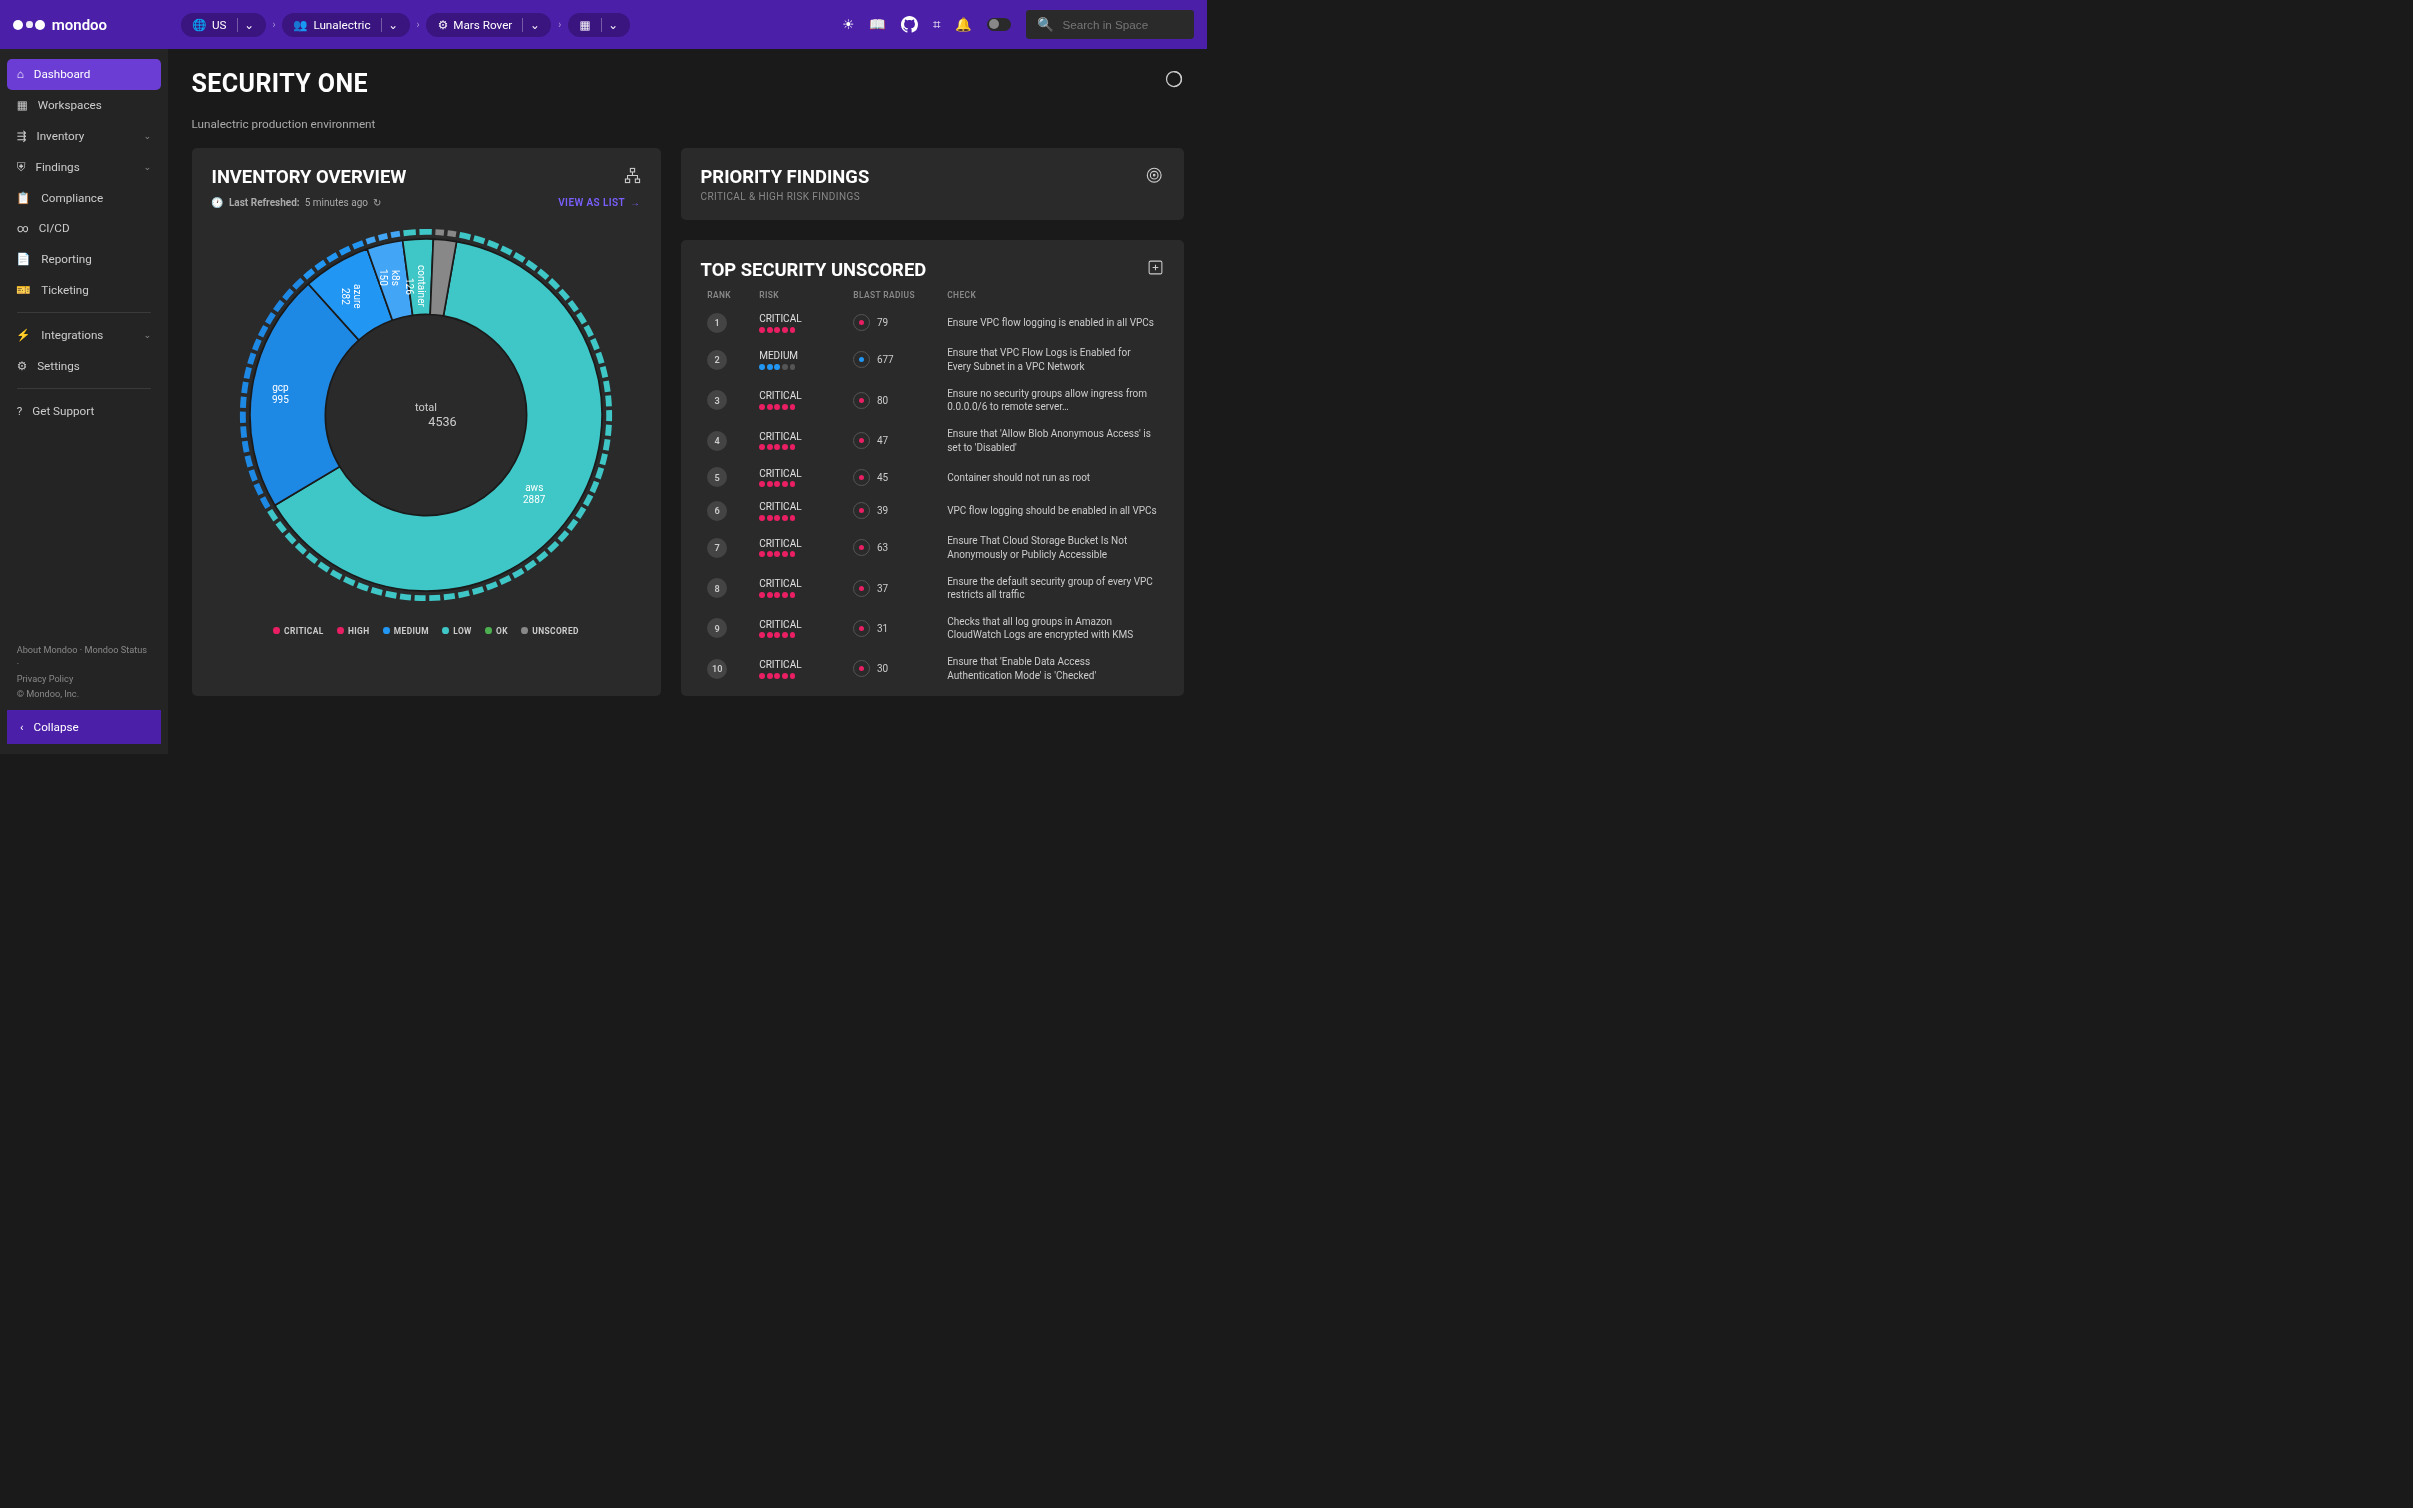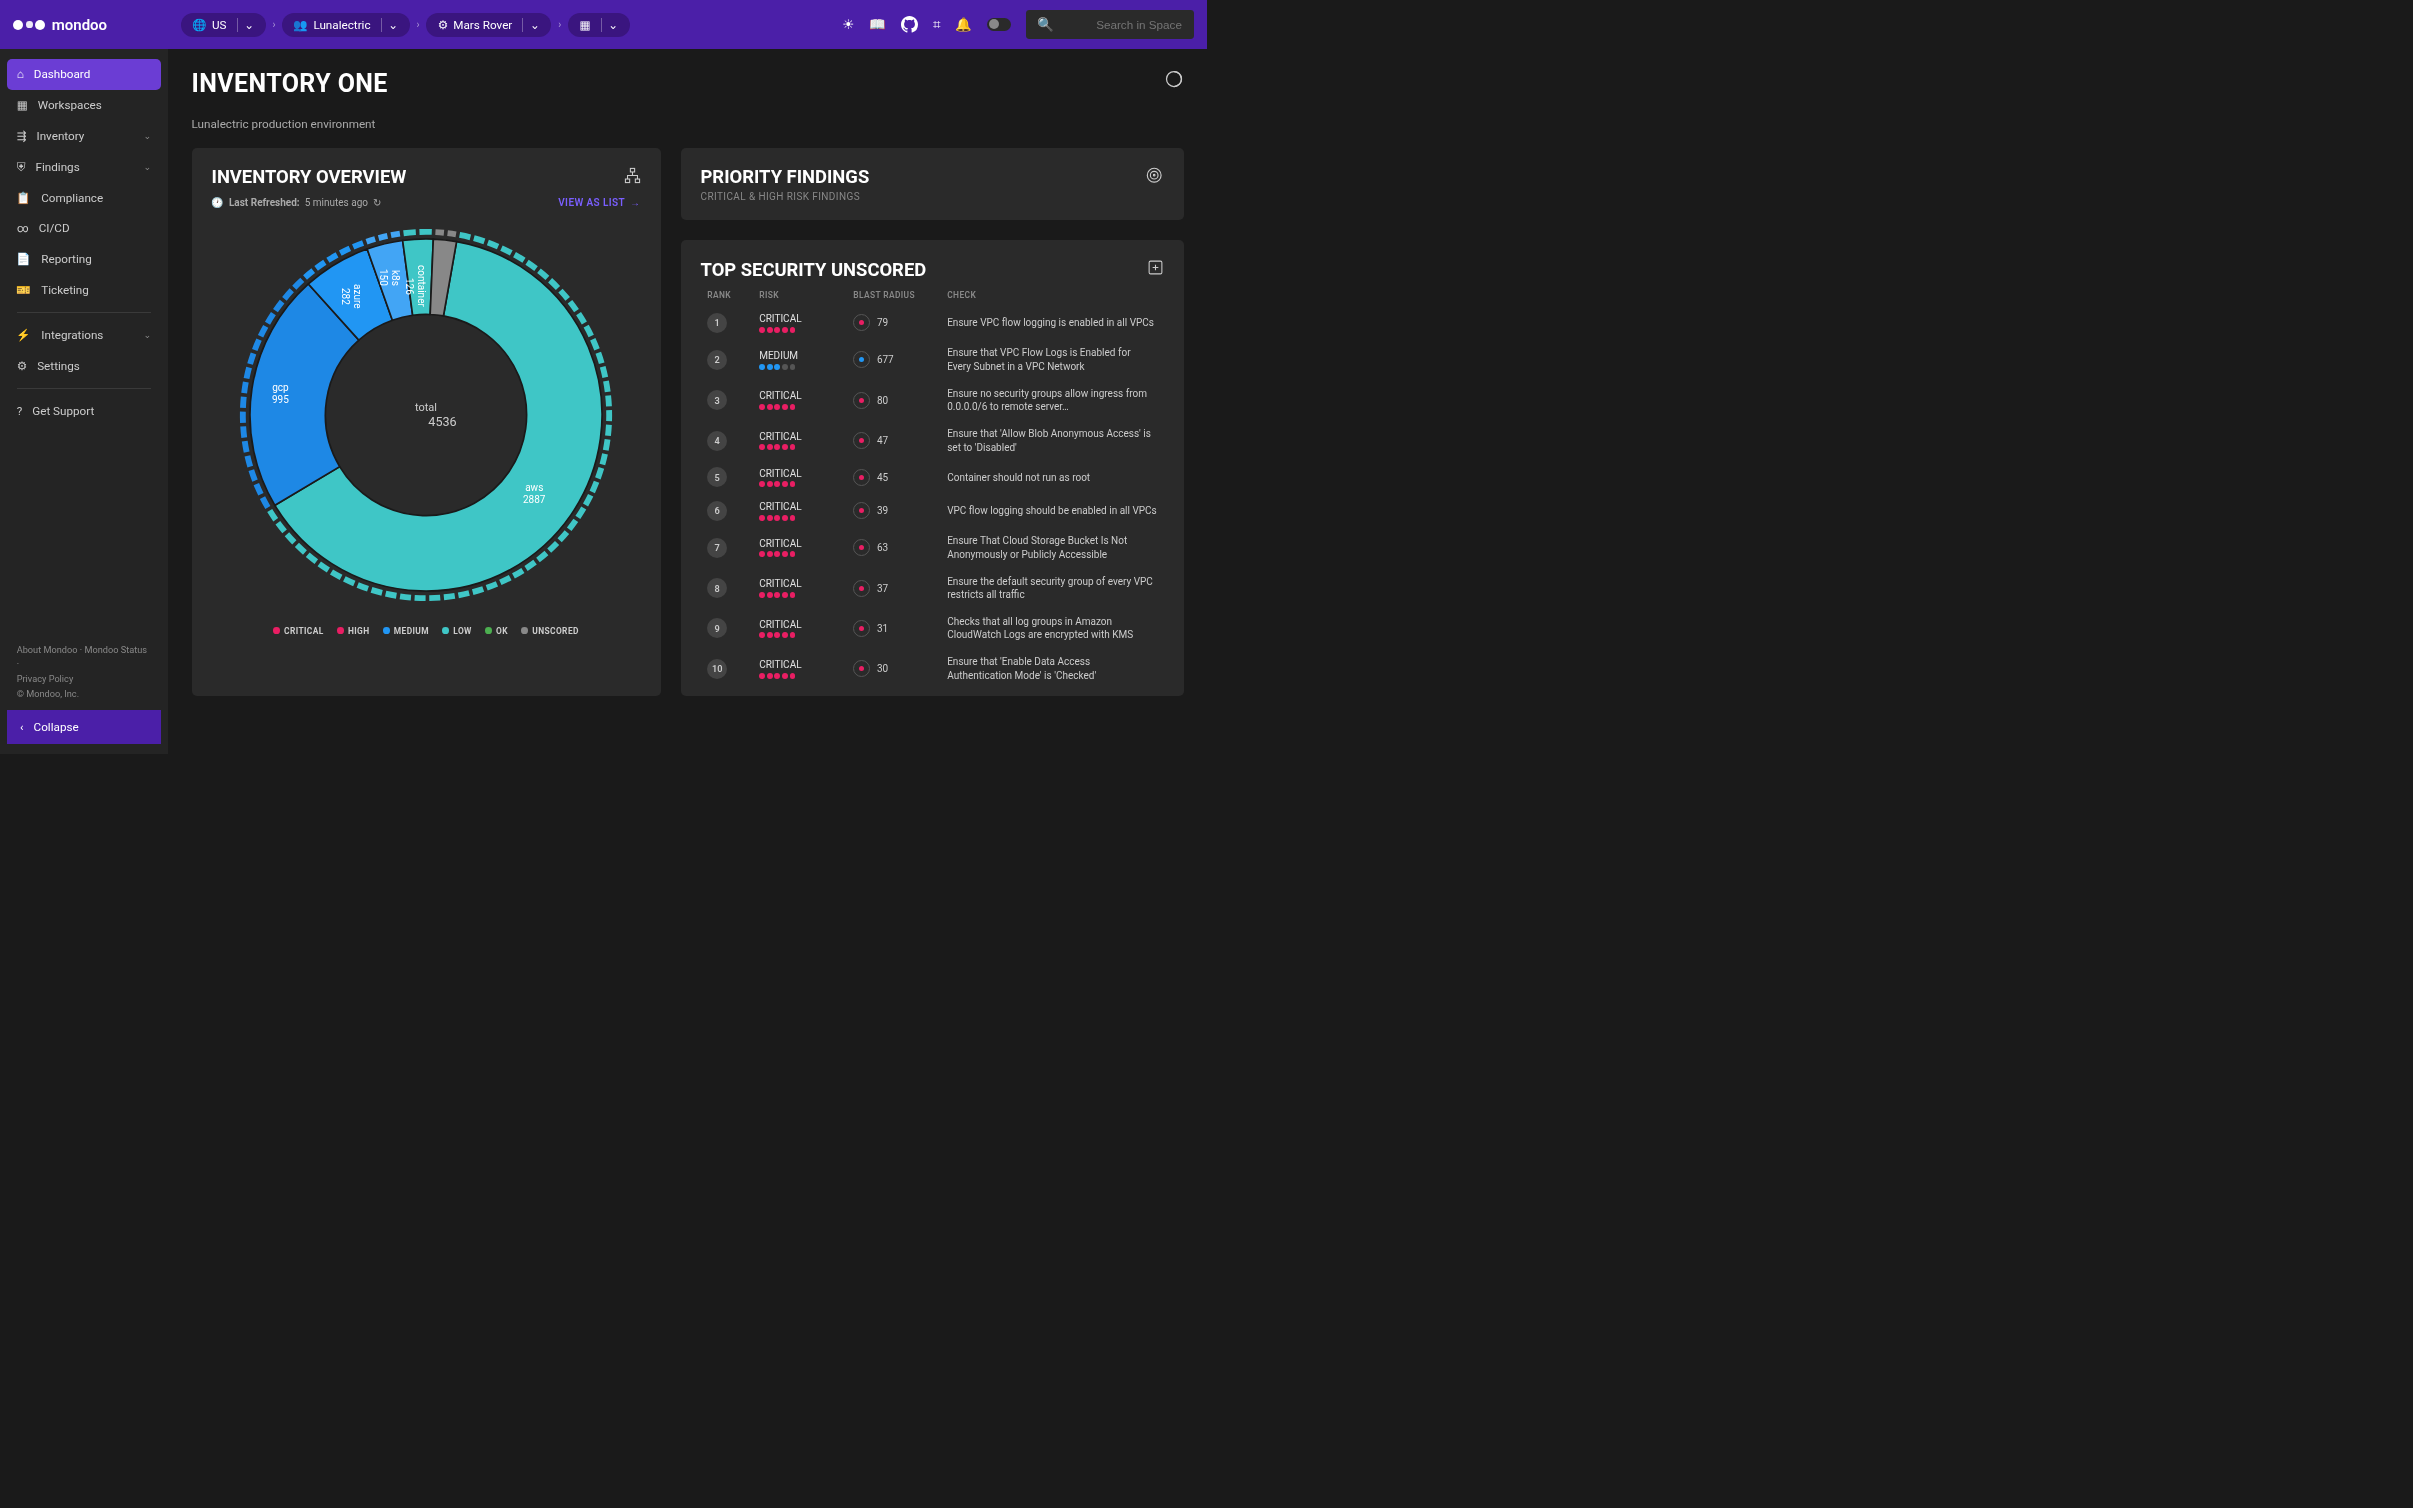--- a/index.html
+++ b/index.html
@@ -58,21 +58,20 @@
   gap: 8.4px;
   width: 168px;
 }
 .search-box input {
   background: transparent;
   border: none;
   outline: none;
   color: #aaa;
   font-size: 11.7px;
   width: 100%;
-  text-align: right;
 }
 .layout { display: flex; height: calc(100% - 49px); }
 .sidebar {
   width: 168px;
   background: #242424;
   display: flex;
   flex-direction: column;
   padding: 10px 6.7px;
 }
 .side-item {
@@ -265,21 +264,21 @@
     </div>
     <div class="collapse-bar">
       <span>‹</span>
       <span>Collapse</span>
     </div>
   </div>
 
   <div class="main">
     <div class="page-header">
       <div>
-        <div class="page-title">INVENTORY ONE</div>
+        <div class="page-title">SECURITY ONE</div>
         <div class="page-sub">Lunalectric production environment</div>
       </div>
       <span class="header-icon">
         <svg width="20" height="20" viewBox="0 0 24 24" fill="none" stroke="#ccc" stroke-width="1.5">
             <circle cx="12" cy="12" r="9"></circle>
             <path d="M12 3a9 9 0 0 1 0 18"></path>
           </svg>
       </span>
     </div>
 

